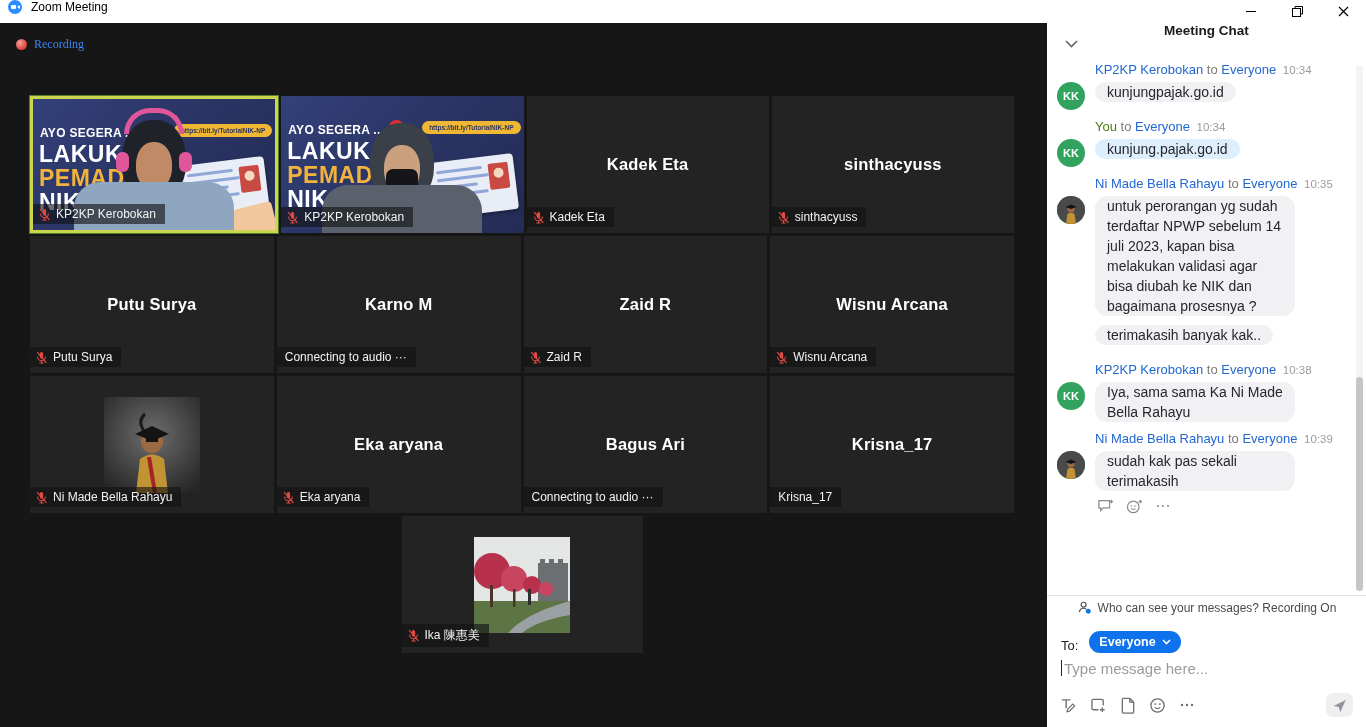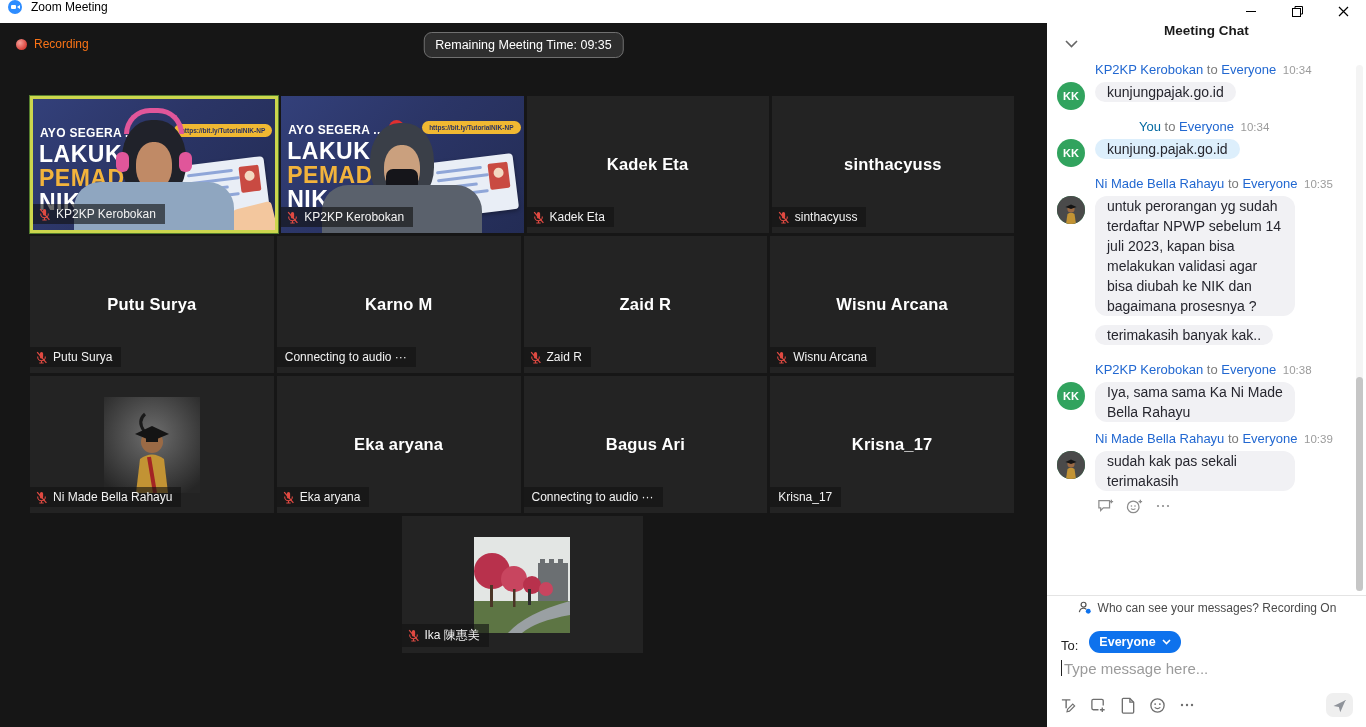--- a/index.html
+++ b/index.html
@@ -12,21 +12,21 @@
   .zoom-logo::after { content:""; position:absolute; left:8.5px; top:5px; border-top:2px solid transparent; border-bottom:2px solid transparent; border-right:3px solid #fff;}
   .win-title { margin-left:9px; font-size:12px; color:#000; }
   .win-controls { margin-left:auto; display:flex; height:100%; }
   .win-btn { width:46px; height:100%; display:flex; align-items:center; justify-content:center; color:#000; font-size:11px; cursor:default;}
   .min-glyph { width:10px; height:1px; background:#000; display:block;}
 
   
   .main { position:absolute; top:23px; left:0; width:1047px; height:704px; background:#161616; overflow:hidden; }
   .recording { position:absolute; left:16px; top:14px; display:flex; align-items:center; gap:7px; }
   .rec-dot { width:11px; height:11px; border-radius:50%; background:radial-gradient(circle at 35% 35%, #f5a09a, #d9423a 70%); }
-  .rec-label { color:#f97316; font-size:12px; }
+  .rec-label { color:#3b82f6; font-size:12px;font-family:Liberation Serif, serif; }
   .time-badge { position:absolute; left:50%; transform:translateX(-50%); top:9px; background:#2e2e2e; border:1px solid #707070; border-radius:8px; color:#fff; font-size:12.5px; padding:5px 11px; }
 
   
   .grid { position:absolute; left:30px; top:73px; width:984px; }
   .vrow { display:flex; gap:3px; margin-bottom:3px; height:137px; }
   .tile { position:relative; flex:1; background:#232323; overflow:hidden; }
   .tile.active { border:3px solid #ccd64d; box-shadow:0 0 0 1px #567f2e; }
   .tile.single { flex:none; width:241px; margin:0 auto; }
   .center-name { position:absolute; inset:0; display:flex; align-items:center; justify-content:center; color:#fff; font-weight:bold; font-size:16.5px; letter-spacing:.2px; }
   .nlabel { position:absolute; left:0; bottom:6px; display:flex; align-items:center; gap:5px; background:rgba(18,18,18,.62); color:#f2f2f2; font-size:12px; padding:3px 9px 3px 5px; max-width:96%; white-space:nowrap; }
@@ -61,21 +61,21 @@
   .photo-sq { position:absolute; left:50%; top:50%; transform:translate(-50%,-50%); width:96px; height:96px; overflow:hidden; }
 
   
   .chat { position:absolute; top:23px; left:1047px; width:319px; height:704px; background:#fff; display:flex; flex-direction:column; }
   .chat-header { height:42px; flex:none; position:relative; display:flex; justify-content:center; font-weight:bold; font-size:13.5px; color:#1a1a1a; }
   .chev { position:absolute; left:18px; top:17px; }
   .messages { flex:1; overflow:hidden; position:relative; padding:0 22px 0 10px; }
   .msg { margin-bottom:9px; }
   .mhead { font-size:13px; color:#7a7a7a; margin:3px 0 5px 38px; white-space:nowrap; }
   .mhead .s-blue { color:#2268d1; }
-  .mhead .s-gray { color:#0369a1;margin-left:44px; }
+  .mhead .s-gray { color:#4d7c0f; }
   .mhead .time { color:#9b9b9b; font-size:11.5px; margin-left:3px; }
   .mrow { display:flex; gap:10px; align-items:flex-start; }
   .avatar { flex:none; width:28px; height:28px; border-radius:50%; background:#31a35e; color:#fff; font-size:11px; font-weight:bold; display:flex; align-items:center; justify-content:center; overflow:hidden; }
   .avatar.spacer { background:transparent; }
   .bubble { background:#f1f1f4; border-radius:12px; padding:0 12px; font-size:14px; color:#26262e; line-height:20px; max-width:200px; }
   .bubble.self { background:#ddeffc; }
   .msg.first { margin-top:-6px; }
   .actions { display:flex; gap:11px; margin:7px 0 0 40px; align-items:center; }
   .scroll-track { position:absolute; right:3px; top:0; bottom:4px; width:7px; background:#f4f4f4; border-radius:4px; }
   .scroll-thumb { position:absolute; right:0; top:312px; width:7px; height:214px; background:#c6c6c6; border-radius:4px; }
@@ -113,21 +113,20 @@
         </svg>
     </div>
   </div>
 </div>
 
 <div class="main">
   <div class="recording">
     <span class="rec-dot"></span>
     <span class="rec-label">Recording</span>
   </div>
-  <div class="time-badge">Remaining Meeting Time: 09:35</div>
 
   <div class="grid">
 
     <div class="vrow">
       <div class="tile active">
         <div class="vbg">
           <div class="ayo">AYO SEGERA ...</div>
           <div class="big">
             <div>LAKUKAN</div>
             <div class="yel">PEMADANAN</div>

